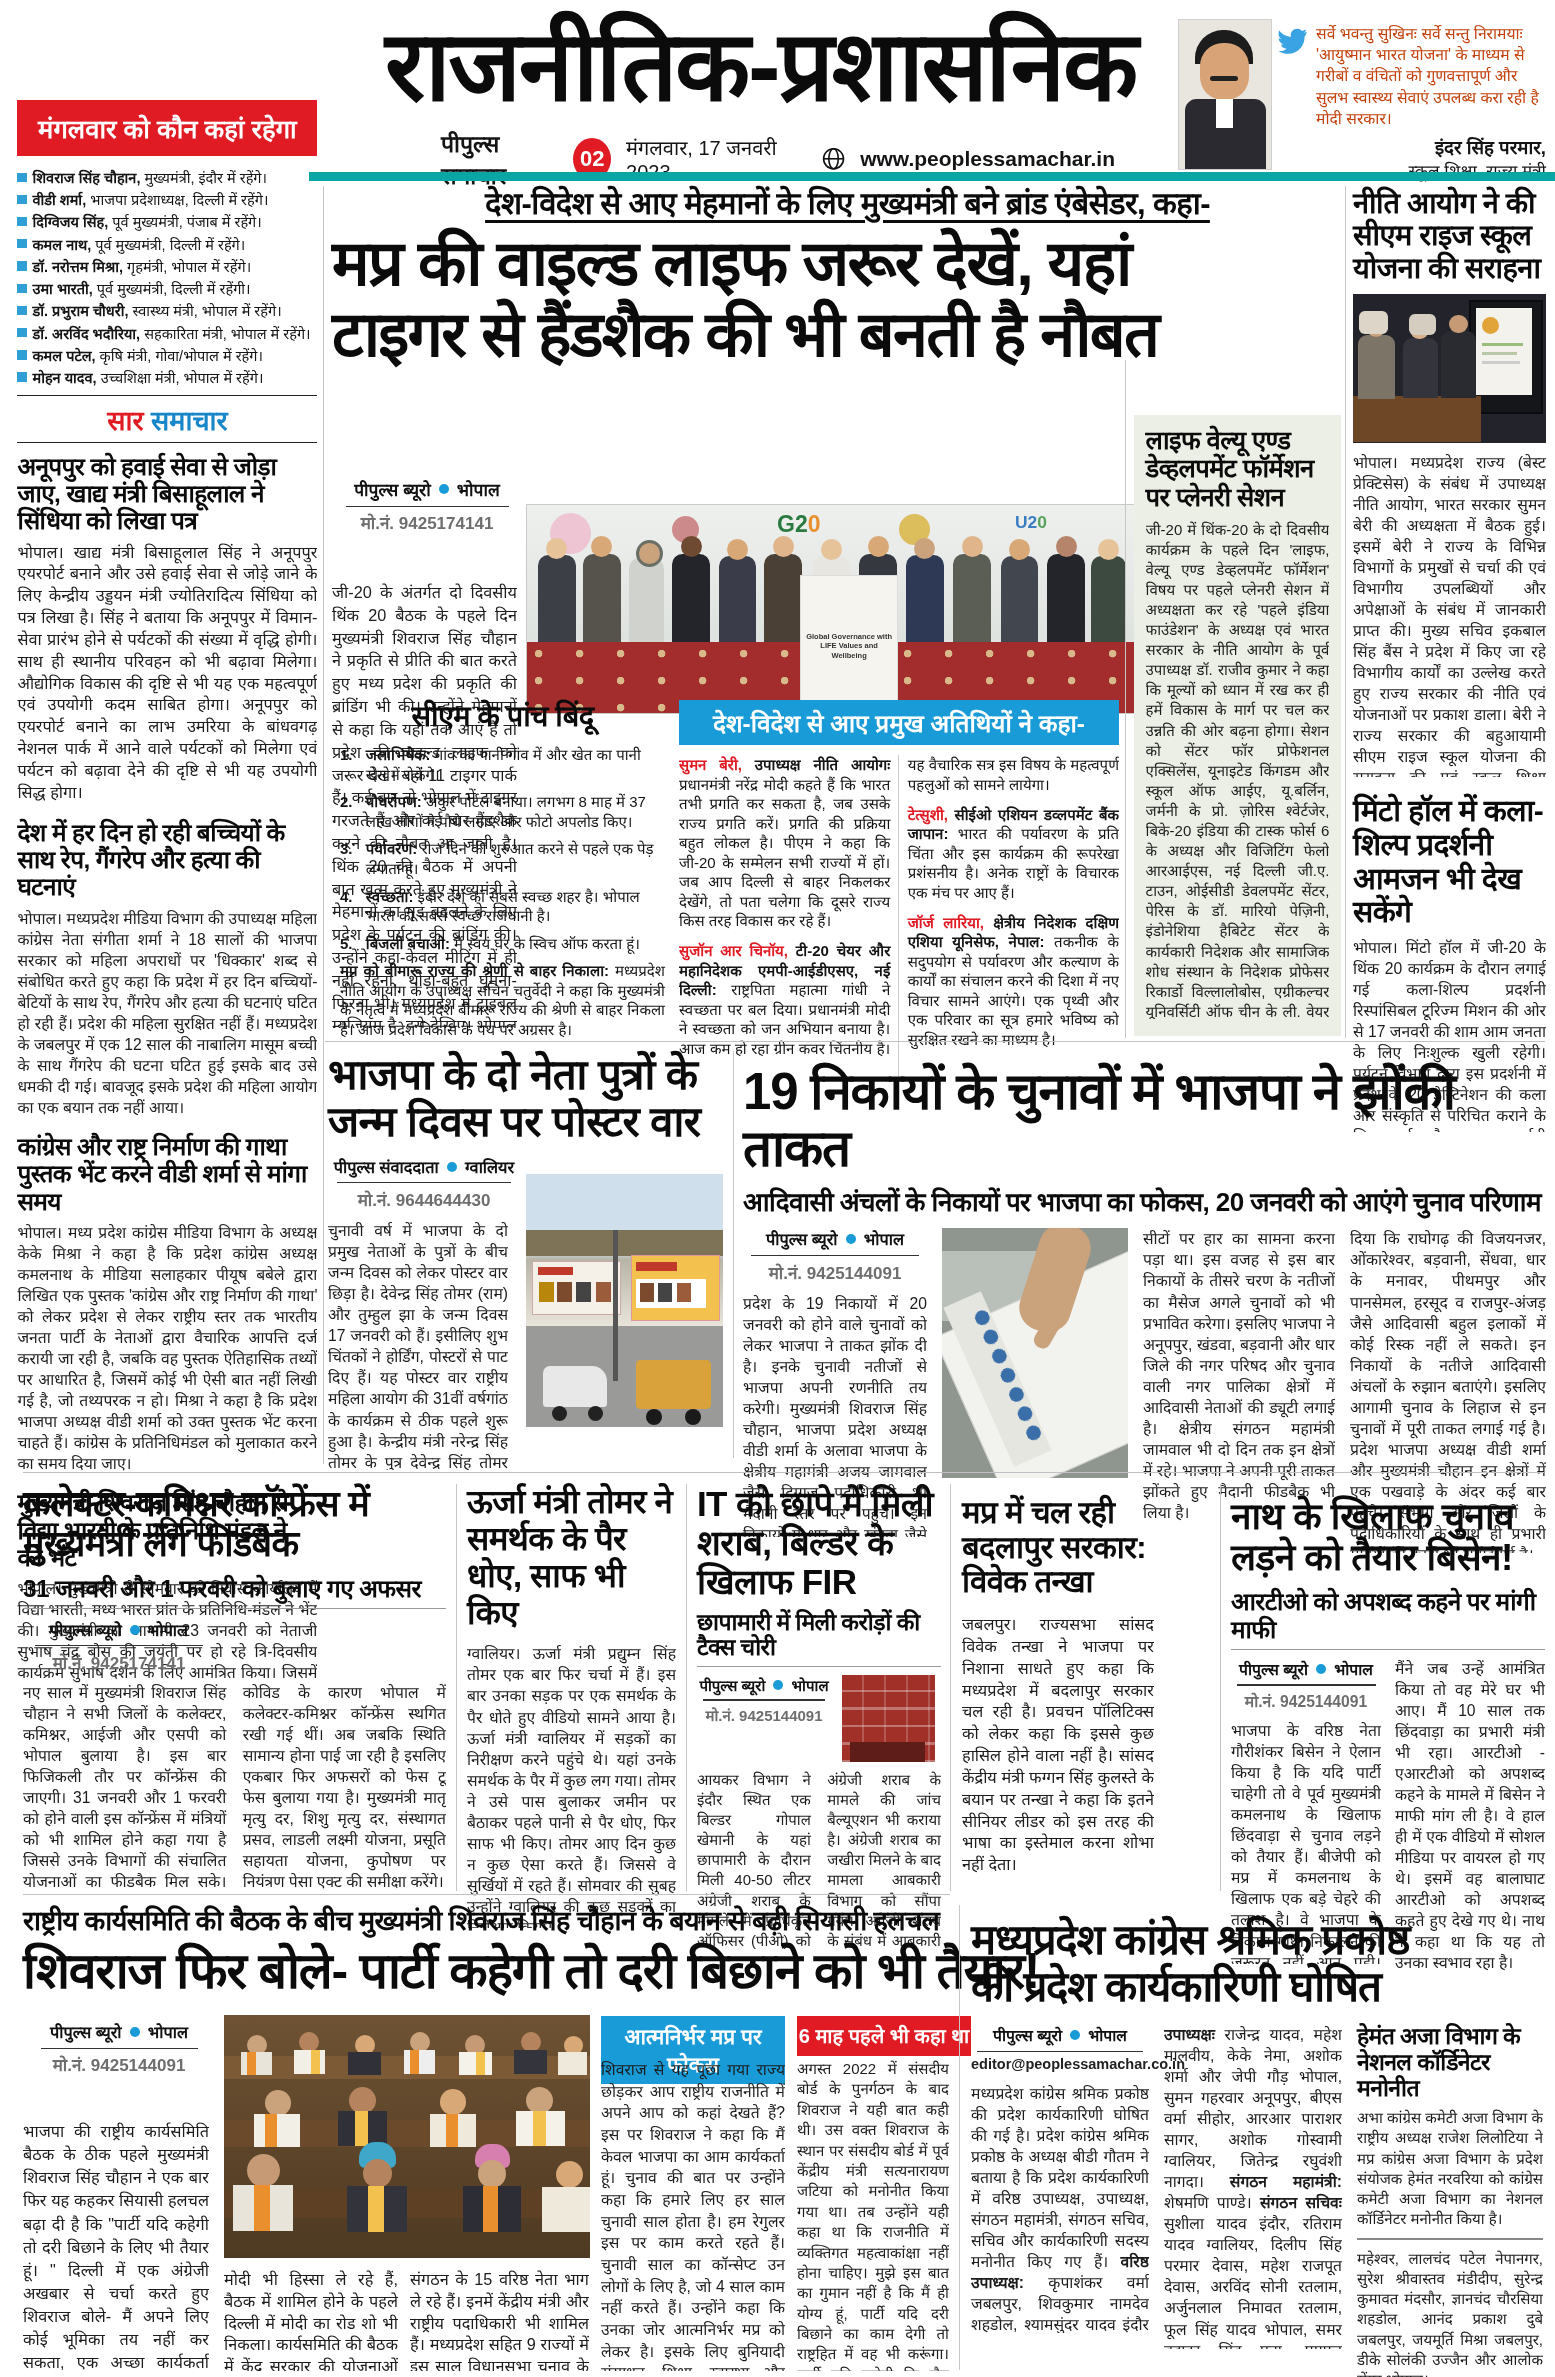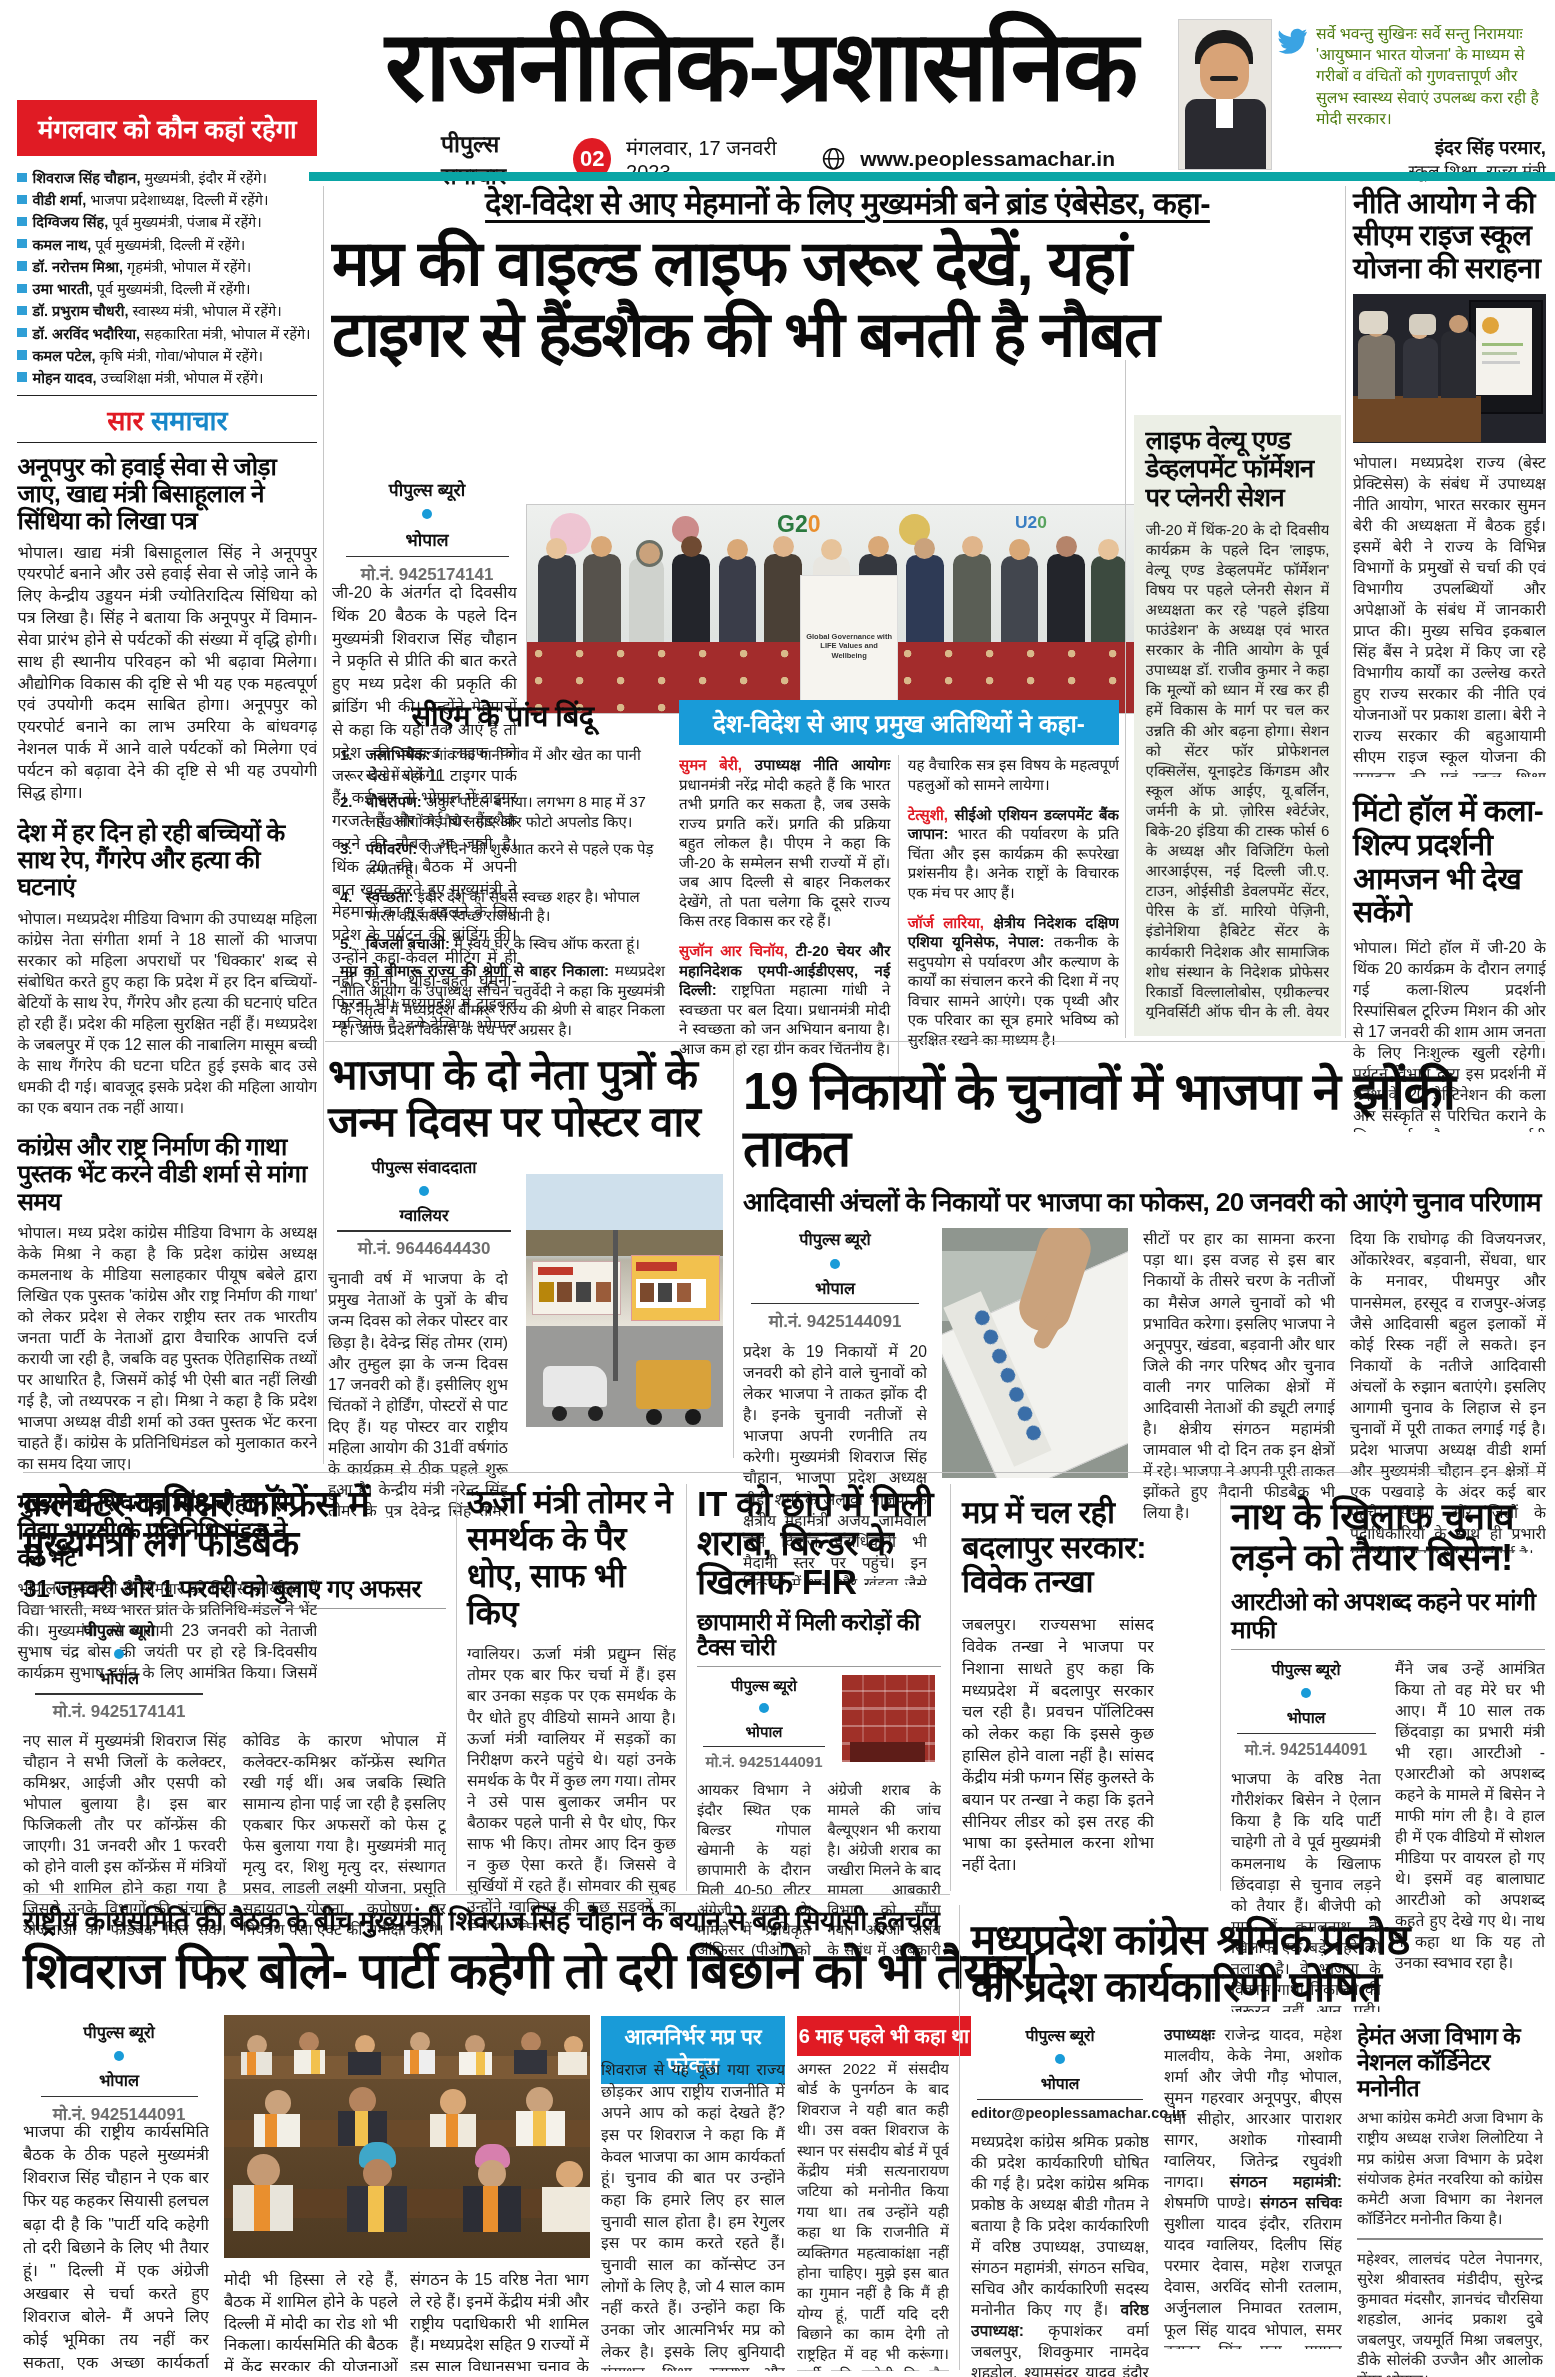--- a/index.html
+++ b/index.html
@@ -1,21 +1,21 @@
 <!DOCTYPE html>
 <html style="font-size:9.3px"><head>
 <meta charset="utf-8">
 <style>
   html,body{margin:0;padding:0;}
   body{width:1555px;height:2377px;position:relative;background:#fff;
        font-family:"Liberation Sans","DejaVu Sans",sans-serif;color:#141414;overflow:hidden;}
   .abs{position:absolute;}
   .hl{font-weight:bold;color:#0b0b0b;line-height:1.12;letter-spacing:-0.6px;}
   .body-txt{font-size:15.7px;line-height:1.34;text-align:justify;color:#1c1c1c;overflow:hidden;}
-  .byline{display:flex;align-items:center;justify-content:center;gap:8.1px;font-weight:bold;font-size:17.4px;color:#111;flex-direction:column;}
+  .byline{display:flex;align-items:center;justify-content:center;gap:8.1px;font-weight:bold;font-size:17.4px;color:#111;}
   .byline .dot{width:10px;height:10px;border-radius:50%;background:#199bd8;flex:0 0 auto;}
   .phone{font-weight:bold;font-size:17px;color:#6e6e6e;text-align:center;}
   .bl-rule{height:1.2px;background:#333;margin:4.6px auto;}
   .v-rule{position:absolute;width:1.2px;background:#c6c6c6;}
   .h-rule{position:absolute;height:1.2px;background:#c0c0c0;}
   .sched-item{display:flex;gap:5.8px;margin:4.1px 0;font-size:14.5px;line-height:1.25;}
   .sched-item .sq{width:9.3px;height:9.3px;background:#2f9fd6;margin-top:3.5px;flex:0 0 auto;}
   .sched-item b{font-weight:bold;}
   .sec-head{font-weight:bold;text-align:center;font-size:27px;}
   .red{color:#e01b24;}.blue{color:#1787c9;}
@@ -23,21 +23,21 @@
   .q-name{color:#e01b24;font-weight:bold;}
   .q-role{font-weight:bold;}
   .cm-item{display:flex;gap:5.8px;margin-bottom:8.1px;font-size:15px;line-height:1.3;}
   .cm-item .no{font-weight:bold;flex:0 0 20px;}
   .cm-label{font-weight:bold;}
   .ph{position:absolute;overflow:hidden;}
   .fig{position:absolute;}
   .head{position:absolute;border-radius:50%;}
   .pod-txt{font-size:7.5px;line-height:1.25;color:#333;text-align:center;font-weight:bold;}
   .colbox{column-gap:16.3px;}
-  .cont-stub{font-size:15.7px;line-height:1.34;text-align:justify;color:#4d7c0f;}
+  .cont-stub{font-size:15.7px;line-height:1.34;text-align:justify;color:#c2410c;}
 </style>
 </head>
 <body>
 
 <div class="abs" style="left:360px;top:11.6px;width:801px;text-align:center;">
   <div class="hl" style="font-size:98px;letter-spacing:-2.3px;">राजनीतिक-प्रशासनिक</div>
 </div>
 
 <div class="abs" style="left:441px;top:127px;width:674px;display:flex;align-items:center;justify-content:center;gap:15px;">
   <span style="font-weight:bold;font-size:23px;">पीपुल्स समाचार</span>

